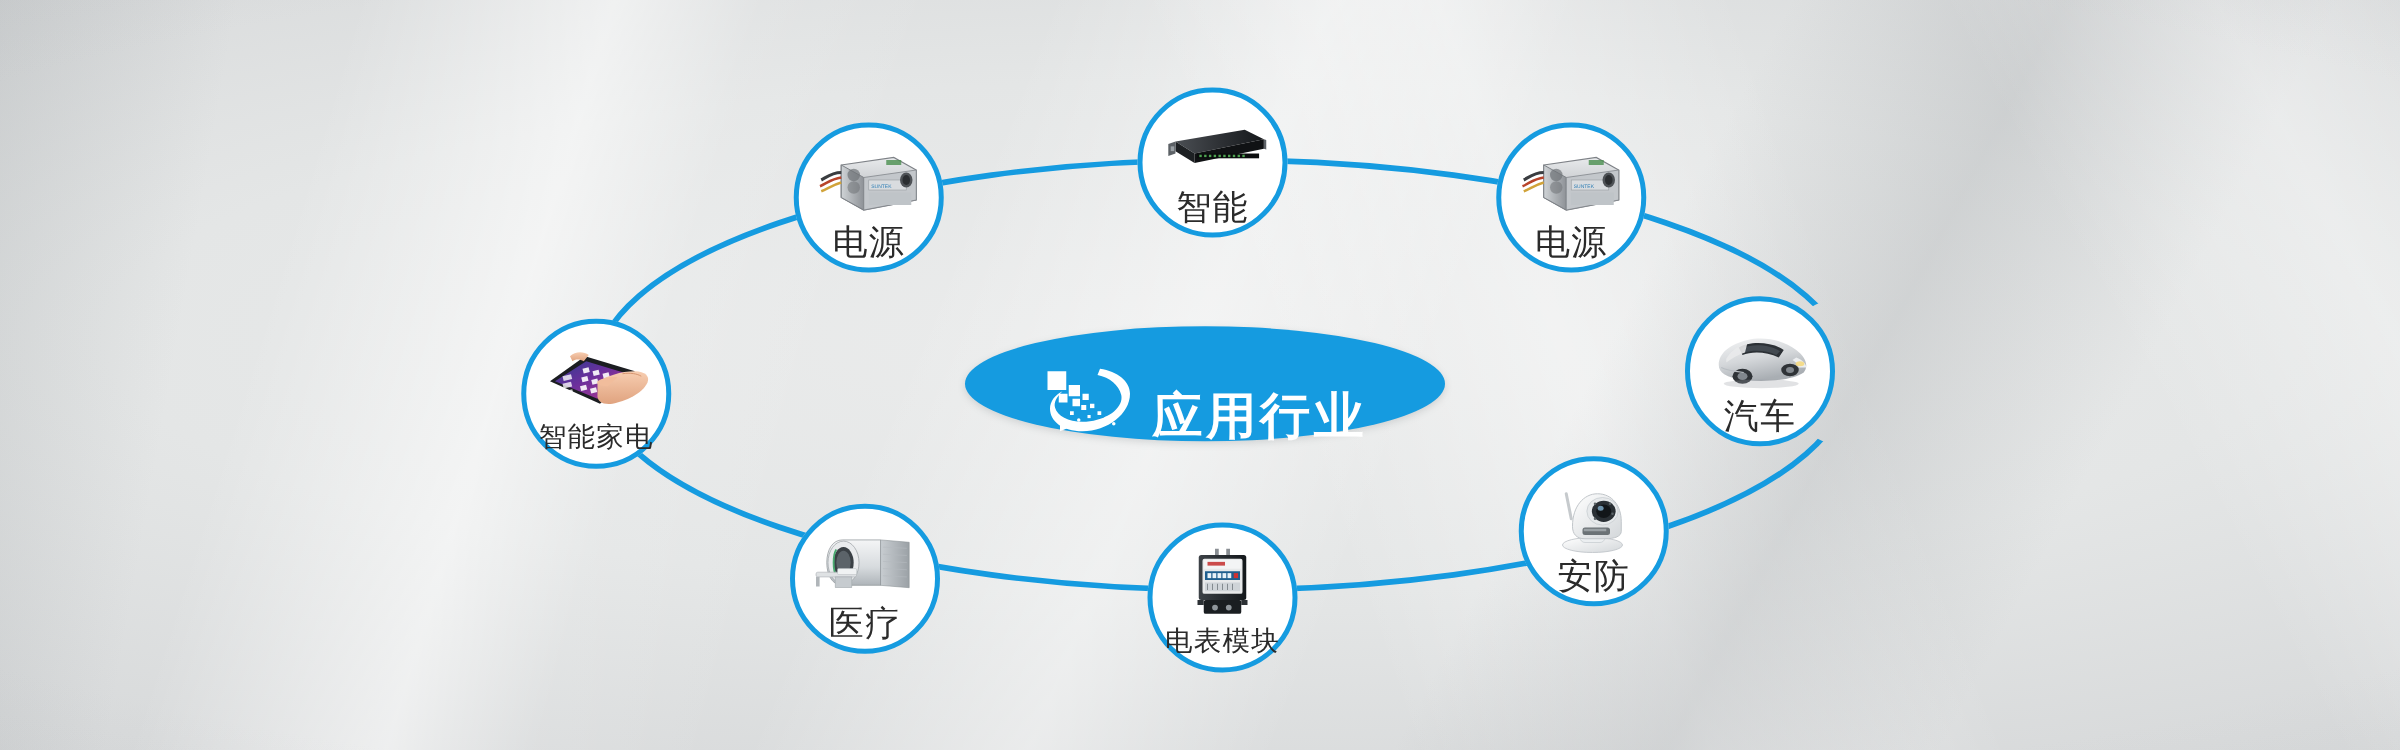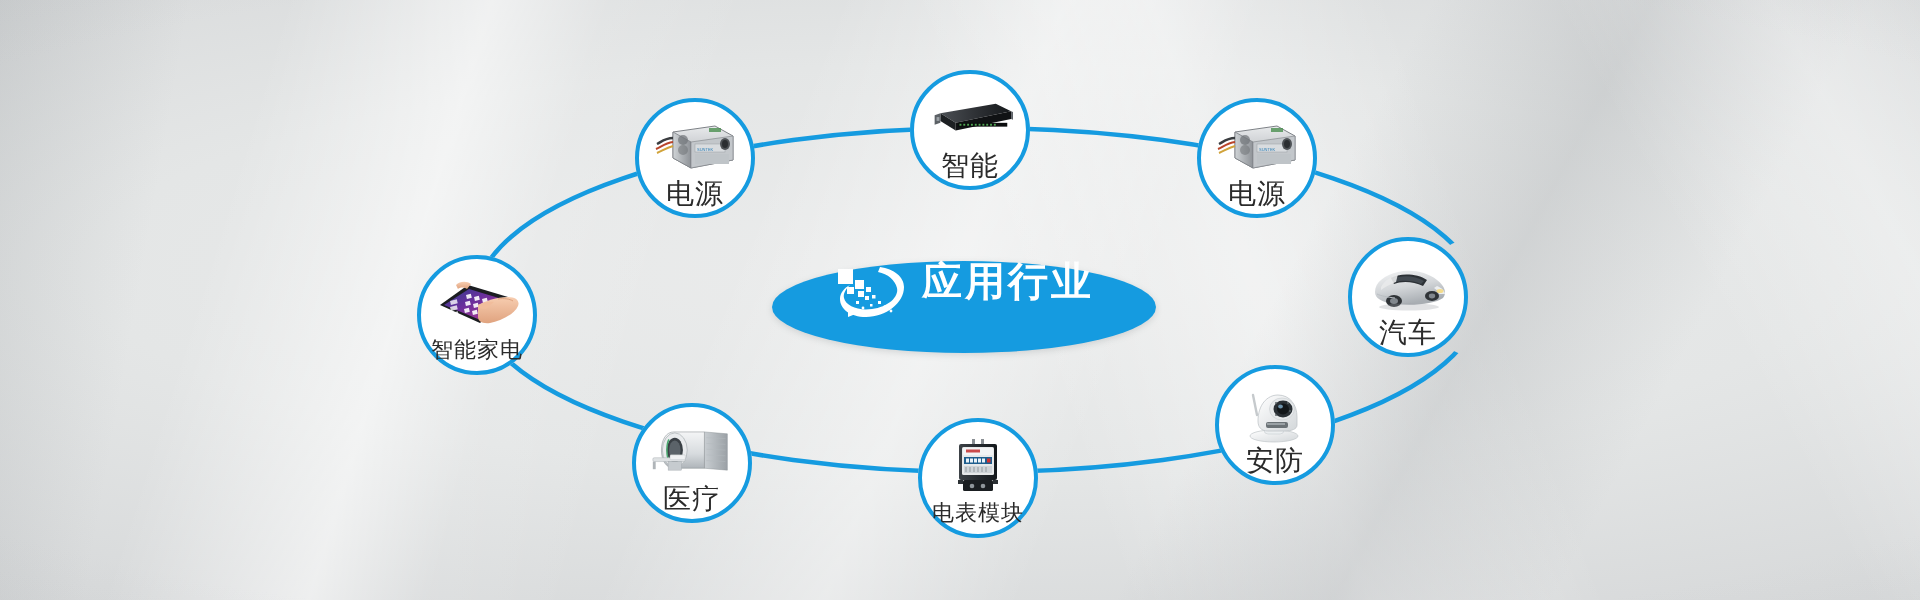--- a/index.html
+++ b/index.html
@@ -72,21 +72,21 @@
     position:absolute;left:0;right:0;
     font-size:28px;color:#2b2b2b;letter-spacing:1px;
     text-align:center;white-space:nowrap;line-height:1;
   }
   .node.big .nlabel{font-size:22px;}
 
   
   #badge{
     position:absolute;left:772px;top:261px;width:384px;height:92px;
     background:#159be0;border-radius:50%/50%;
-    display:flex;align-items:flex-start;justify-content:center;gap:14px;
+    display:flex;align-items:flex-end;justify-content:center;gap:14px;
     box-shadow:0 2px 6px rgba(120,126,130,.25);
   }
   #badge .blogo{width:74px;height:62px;flex:0 0 auto;margin-top:2px;}
   #badge .btext{
     color:#fff;font-size:40px;font-weight:bold;letter-spacing:3px;
     line-height:1;white-space:nowrap;
     font-family:"DejaVu Sans","Liberation Sans",sans-serif;
   }
 </style>
 </head>

